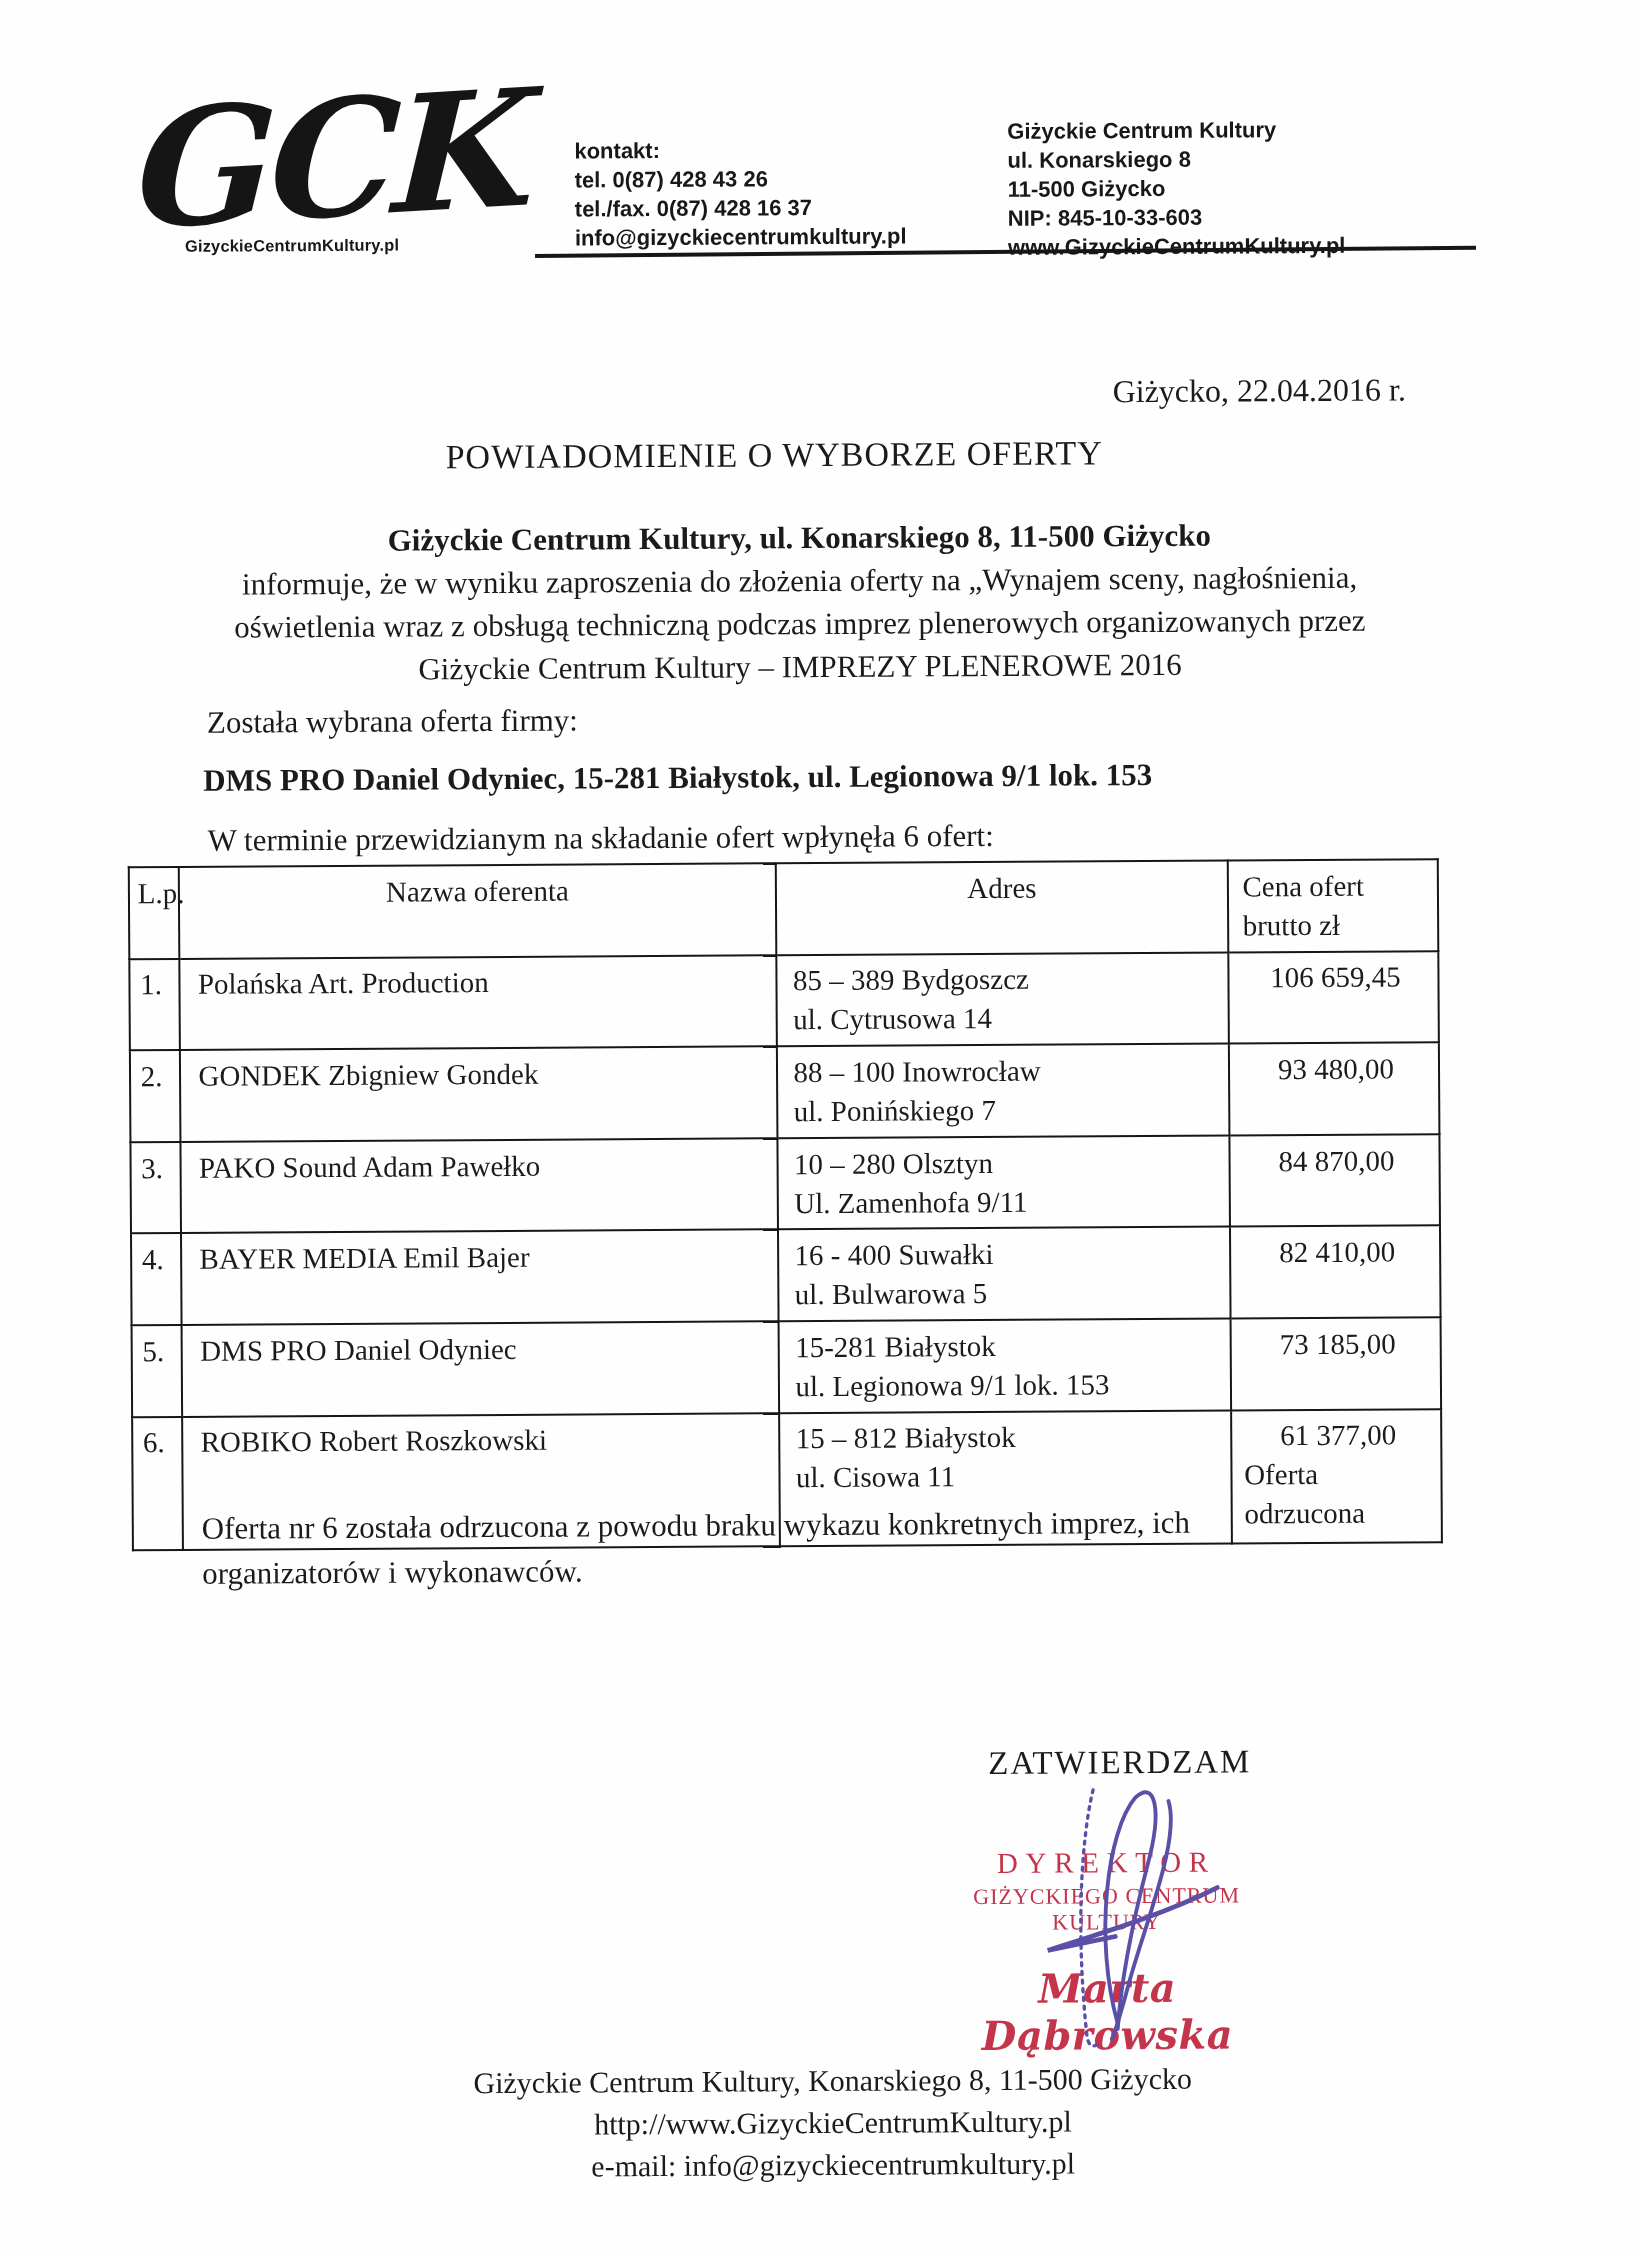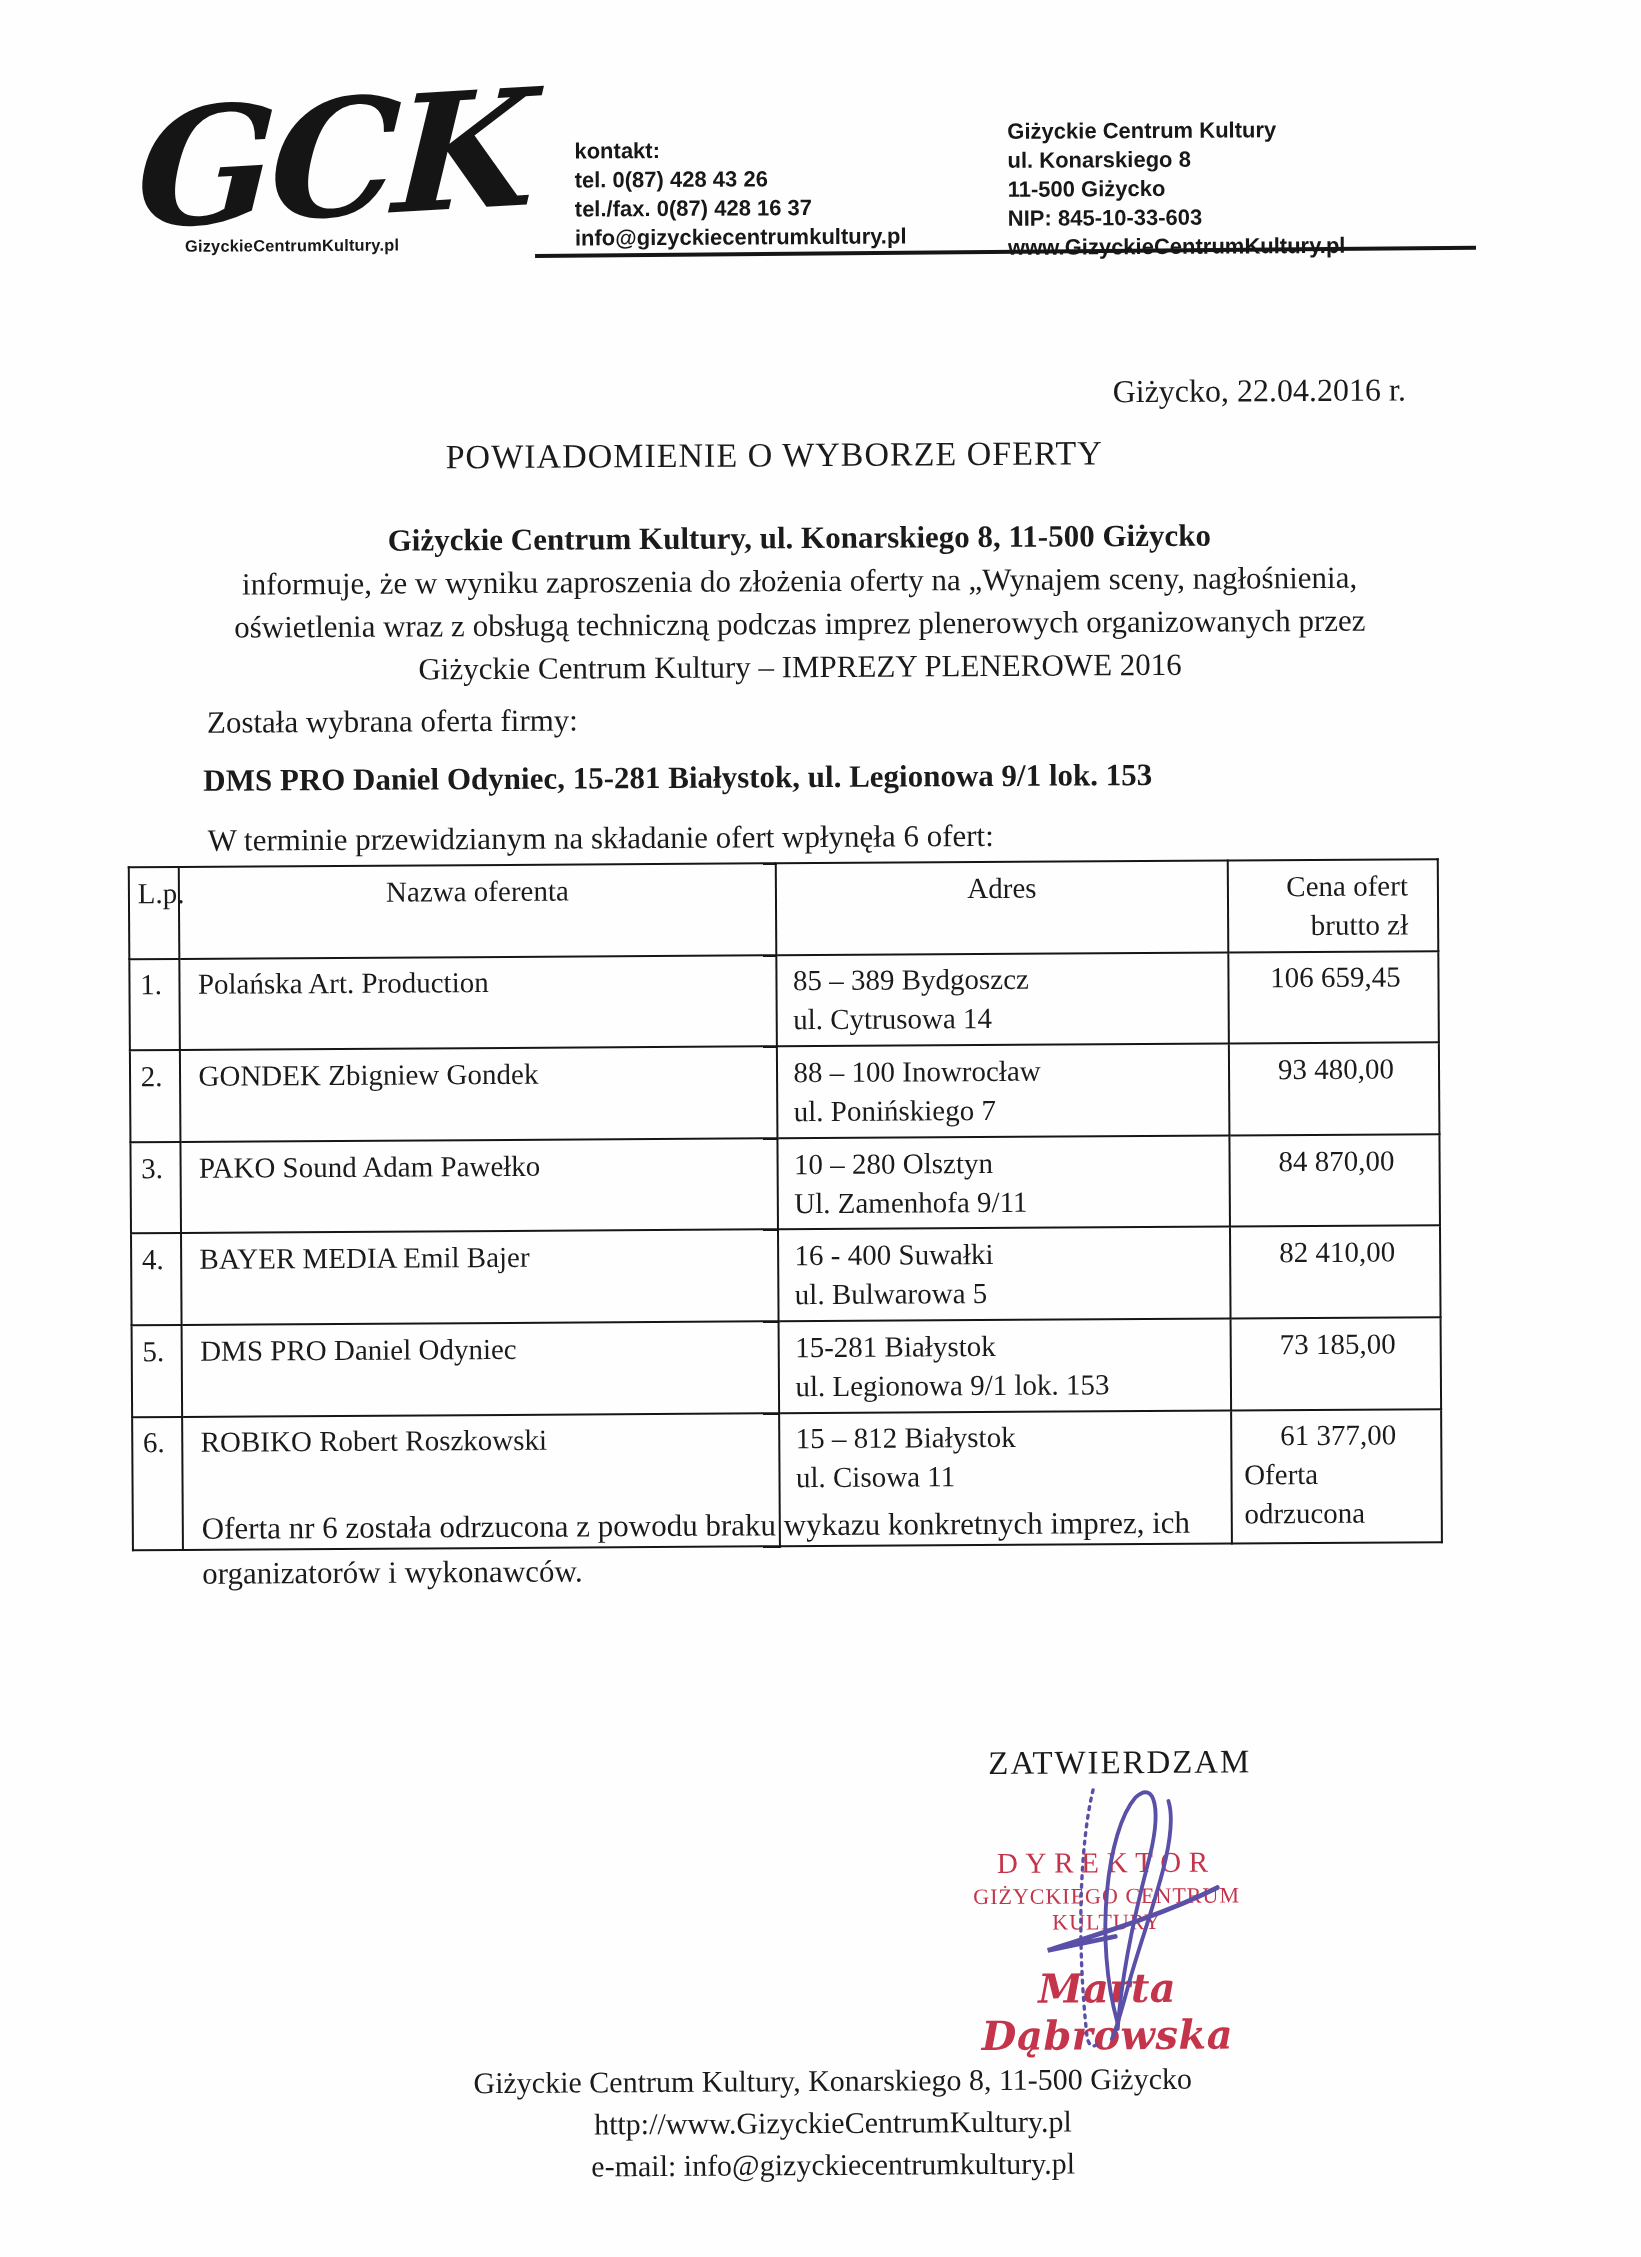--- a/index.html
+++ b/index.html
@@ -37,21 +37,21 @@
   
   table.offers { position:absolute; left:128px; top:862px; border-collapse:collapse;
     table-layout:fixed; width:1309px; font-size:29px; line-height:39px; }
   .offers th, .offers td { border:2.9px solid #161616; vertical-align:top; font-weight:normal; padding:5.8px 7.7px; }
   .offers col.c-lp { width:50px; } .offers col.c-name { width:597px; }
   .offers col.c-addr { width:452px; } .offers col.c-price { width:210px; }
   .offers thead tr { height:91px; }
   .offers tbody tr { height:90px; }
   .offers tbody tr.tall { height:133px; }
   .offers th { text-align:center; }
-  .offers th.h-price { text-align:right; padding-left:13.5px; padding-right:29px; }
+  .offers th.h-price { text-align:left; padding-left:13.5px; padding-right:29px; }
   .offers td.lp { padding-left:9.7px; }
   .offers td.name { padding-left:17.4px; }
   .offers td.addr { padding-left:15.4px; }
   .offers td.price { padding-left:11.6px; }
   .price-value { text-align:center; }
   .price-note { text-align:left; }
   .price-note:empty { display:none; }
 
   .rejection { position:absolute; top:1502px; left:198px; width:1139px; font-size:31px; line-height:45px; }
 

